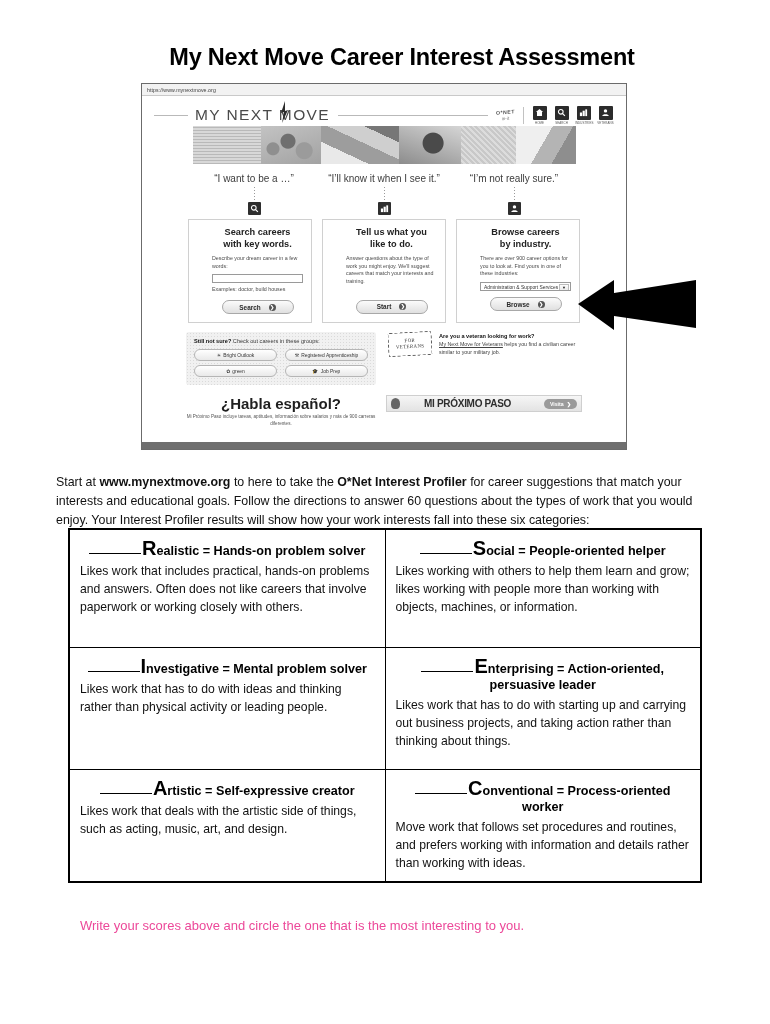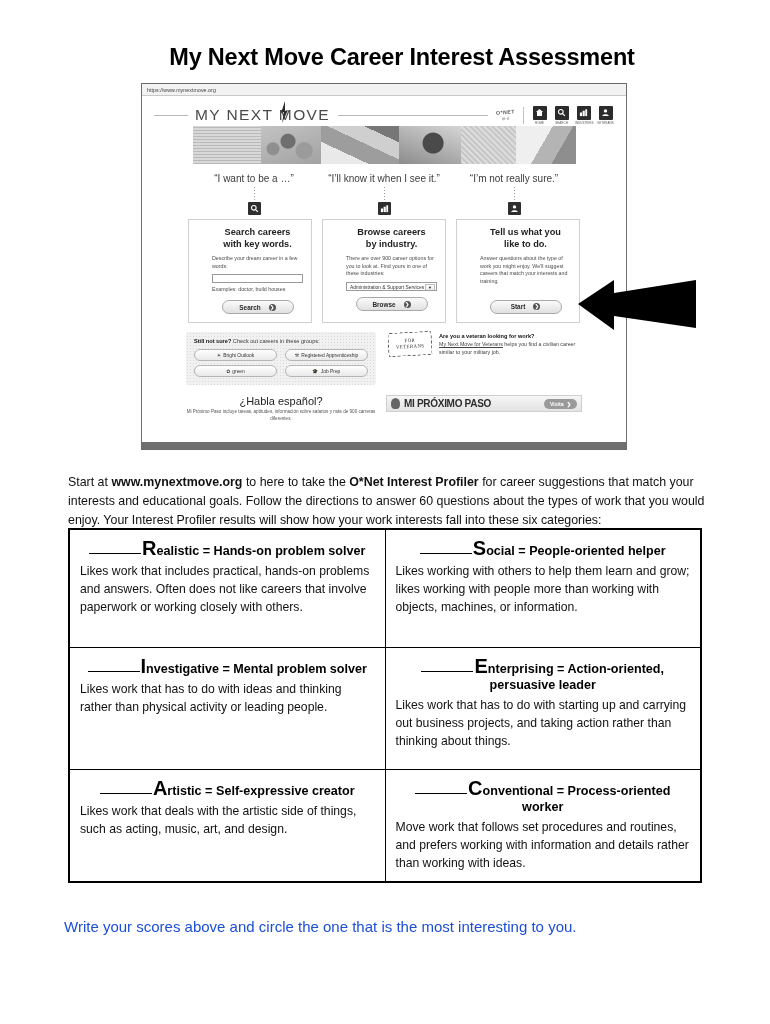--- a/index.html
+++ b/index.html
@@ -340,41 +340,42 @@
   .vettext b { color:#111; display:block; font-size:5.6px; margin-bottom:1px;}
   .vetlink { text-decoration: underline; color:#444; }
 
   .spanishsec {
     display: flex;
     margin: 10px auto 0 auto;
     width: 396px;
     align-items: flex-start;
   }
   .sptext { width: 190px; text-align: center; }
-  .sptext .h { font-size: 11px; font-weight: normal; color:#1f1f1f; }
+  .sptext .h { font-size: 15px; font-weight: bold; color:#1f1f1f; }
   .sptext .p { font-size: 4.6px; color:#555; line-height:1.5; margin-top:2px; }
   .spbanner {
     flex: 1;
     margin-left: 10px;
     height: 17px;
     border: 1px solid #cfcfcf;
     background: linear-gradient(#f6f6f6,#e3e3e3);
     display: flex;
     align-items: center;
     padding: 0 4px;
     gap: 4px;
     box-sizing: border-box;
   }
   .spb-logo {
     font-size: 10px;
     font-weight: bold;
     color: #2d2d2d;
     letter-spacing: -0.3px;
     white-space: nowrap;
     font-family: "Liberation Sans", sans-serif;
+    margin-left: 20px;
   }
   .spb-tree { width:9px;height:11px;background:#666;border-radius:50% 50% 40% 40%; }
   .spb-btn {
     margin-left: auto;
     border-radius: 7px;
     background: #9a9a9a;
     color: #fff;
     font-size: 5.2px;
     font-weight: bold;
     padding: 2px 6px;
@@ -394,21 +395,21 @@
     left: 578px;
     top: 278px;
     width: 118px;
     height: 54px;
     z-index: 5;
   }
 
   
   .intro {
     position: absolute;
-    left: 68px;
+    left: 56px;
     top: 473px;
     width: 640px;
     font-size: 12.4px;
     line-height: 1.52;
     color: #111;
   }
   .intro b { font-weight: bold; }
 
   
   .grid {
@@ -453,24 +454,24 @@
     color: #111;
     margin: 0;
   }
   .r1 td { height: 118px; }
   .r2 td { height: 122px; margin-top: 32px; }
   .r3 td { height: 112px; }
 
   
   .closing {
     position: absolute;
-    left: 64px;
+    left: 80px;
     top: 918px;
-    font-size: 15px;
-    color: #1d4ed8;
+    font-size: 13px;
+    color: #ec4899;
   }
 </style>
 </head>
 <body>
 
 <div class="page">
 
   <h1 class="doc-title">My Next Move Career Interest Assessment</h1>
 
   <div class="screenshot">
@@ -593,42 +594,42 @@
           <div class="txtinput"></div>
           <p>Examples: doctor, build houses</p>
           <div class="pillbtn">
             <span>Search</span>
             <span class="pillarrow">❯</span>
           </div>
         </div>
 
         <div class="card">
           <h3>
+            <span>Tell us what you</span><br>
+            <span>like to do.</span>
+          </h3>
+          <p>Answer questions about the type of work you might enjoy. We'll suggest careers that match your interests and training.</p>
+          <div class="pillbtn" style="margin-top:14px;">
+            <span>Start</span>
+            <span class="pillarrow">❯</span>
+          </div>
+        </div>
+
+        <div class="card">
+          <h3>
             <span>Browse careers</span><br>
             <span>by industry.</span>
           </h3>
           <p>There are over 900 career options for you to look at. Find yours in one of these industries:</p>
           <div class="selectbox">
             <span>Administration &amp; Support Services</span>
             <span class="selectarrow">▼</span>
           </div>
           <div class="pillbtn">
             <span>Browse</span>
-            <span class="pillarrow">❯</span>
-          </div>
-        </div>
-
-        <div class="card">
-          <h3>
-            <span>Tell us what you</span><br>
-            <span>like to do.</span>
-          </h3>
-          <p>Answer questions about the type of work you might enjoy. We'll suggest careers that match your interests and training.</p>
-          <div class="pillbtn" style="margin-top:14px;">
-            <span>Start</span>
             <span class="pillarrow">❯</span>
           </div>
         </div>
 
       </div>
 
       <div class="lowersec">
         <div class="groupsbox">
           <div class="gt">
             <b>Still not sure?</b><span> Check out careers in these groups:</span>

